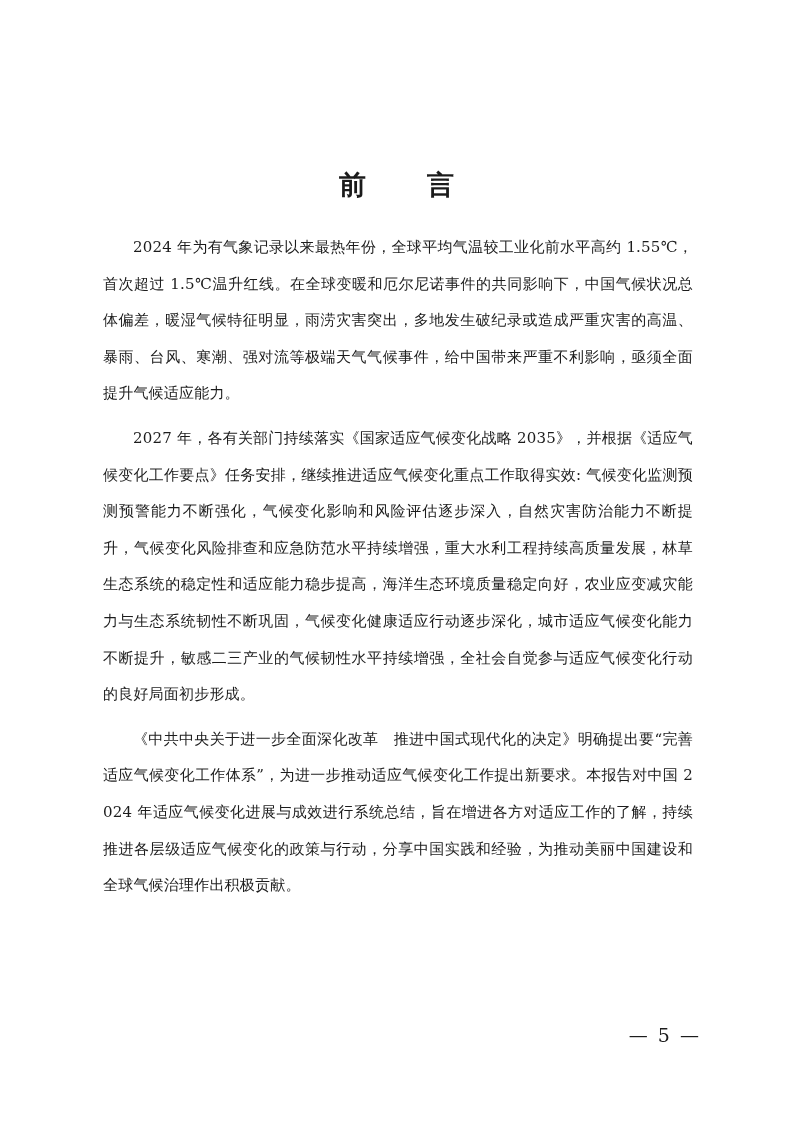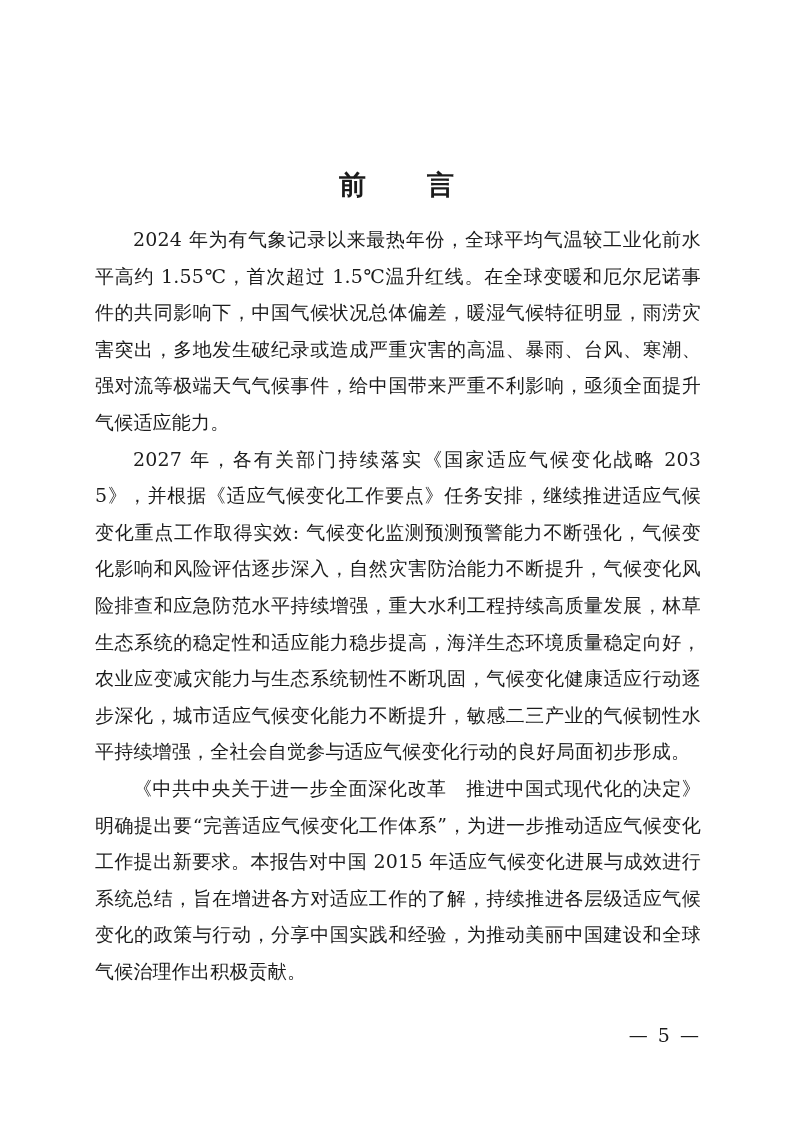--- a/index.html
+++ b/index.html
@@ -37,27 +37,27 @@
   
   .body-block {
     position: absolute;
     top: 221px;
     left: 95px;
     width: 606px;
   }
 
   .para {
     font-family: "DejaVu Serif", "Liberation Serif", serif;
-    font-size: 19px;
+    font-size: 15px;
     line-height: 36.6px;
     color: #1c1c1c;
     text-align: justify;
     text-justify: inter-character;
     text-indent: 2em;
-    margin: 0;
+    margin: 8px;
     letter-spacing: 0.2px;
     word-break: break-all;
     -webkit-hyphens: none;
     hyphens: none;
   }
 
   .para + .para {
     margin-top: 0px;
   }
 
@@ -79,18 +79,18 @@
 </head>
 <body>
 
 <div class="page">
 
   <h1 class="doc-title">前　言</h1>
 
   <div class="body-block">
     <p class="para">2024 年为有气象记录以来最热年份，全球平均气温较工业化前水平高约 1.55℃，首次超过 1.5℃温升红线。在全球变暖和厄尔尼诺事件的共同影响下，中国气候状况总体偏差，暖湿气候特征明显，雨涝灾害突出，多地发生破纪录或造成严重灾害的高温、暴雨、台风、寒潮、强对流等极端天气气候事件，给中国带来严重不利影响，亟须全面提升气候适应能力。</p>
     <p class="para">2027 年，各有关部门持续落实《国家适应气候变化战略 2035》，并根据《适应气候变化工作要点》任务安排，继续推进适应气候变化重点工作取得实效: 气候变化监测预测预警能力不断强化，气候变化影响和风险评估逐步深入，自然灾害防治能力不断提升，气候变化风险排查和应急防范水平持续增强，重大水利工程持续高质量发展，林草生态系统的稳定性和适应能力稳步提高，海洋生态环境质量稳定向好，农业应变减灾能力与生态系统韧性不断巩固，气候变化健康适应行动逐步深化，城市适应气候变化能力不断提升，敏感二三产业的气候韧性水平持续增强，全社会自觉参与适应气候变化行动的良好局面初步形成。</p>
-    <p class="para">《中共中央关于进一步全面深化改革　推进中国式现代化的决定》明确提出要“完善适应气候变化工作体系”，为进一步推动适应气候变化工作提出新要求。本报告对中国 2015 年适应气候变化进展与成效进行系统总结，旨在增进各方对适应工作的了解，持续推进各层级适应气候变化的政策与行动，分享中国实践和经验，为推动美丽中国建设和全球气候治理作出积极贡献。</p>
+    <p class="para">《中共中央关于进一步全面深化改革　推进中国式现代化的决定》明确提出要“完善适应气候变化工作体系”，为进一步推动适应气候变化工作提出新要求。本报告对中国 2024 年适应气候变化进展与成效进行系统总结，旨在增进各方对适应工作的了解，持续推进各层级适应气候变化的政策与行动，分享中国实践和经验，为推动美丽中国建设和全球气候治理作出积极贡献。</p>
   </div>
 
   <div class="page-footer">— 5 —</div>
 
 </div>
 
 </body></html>

